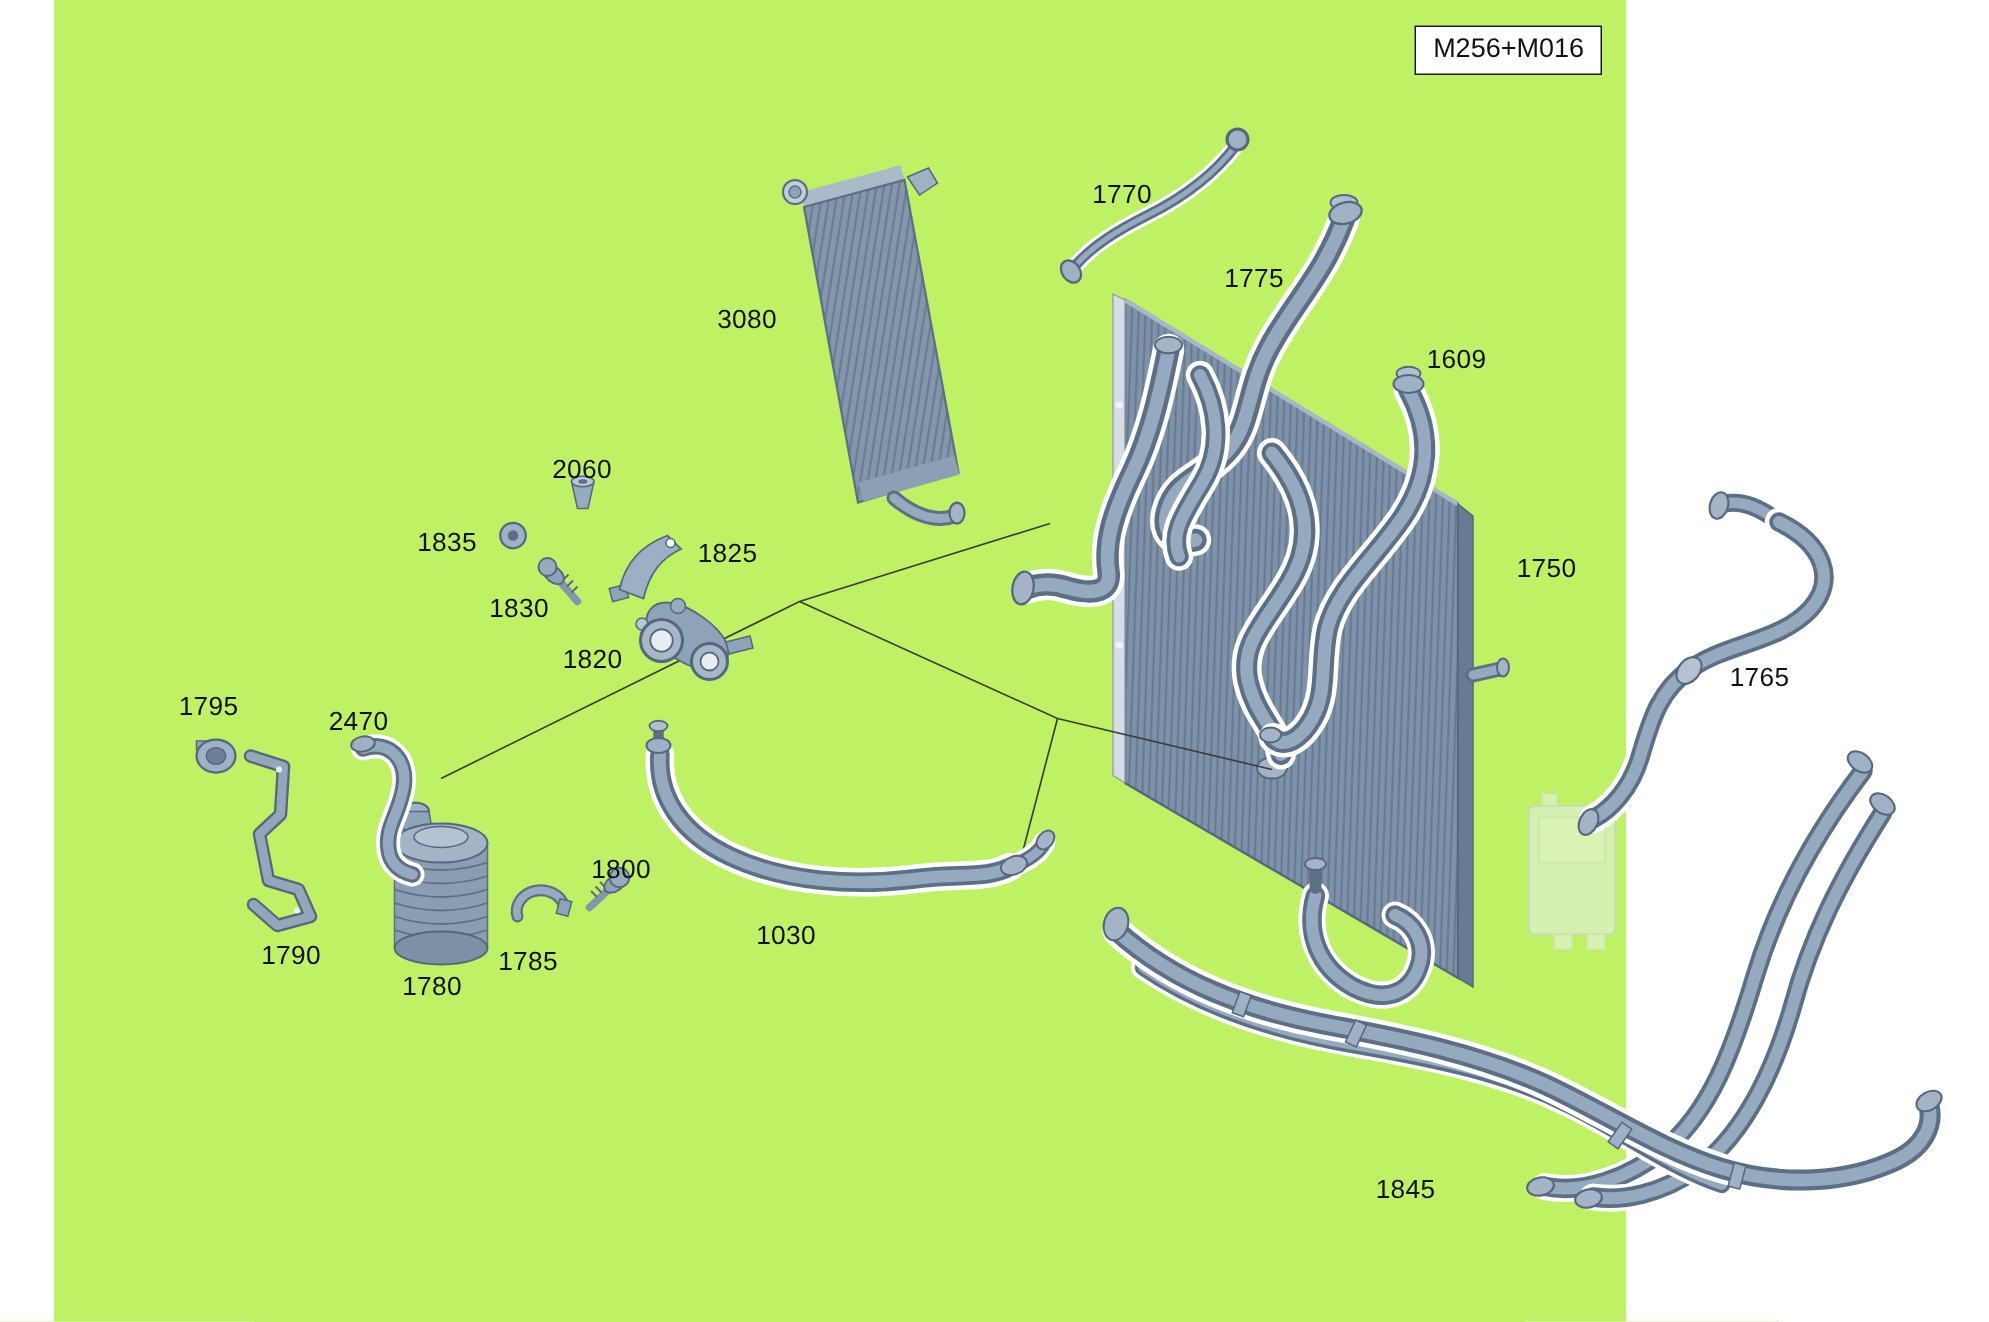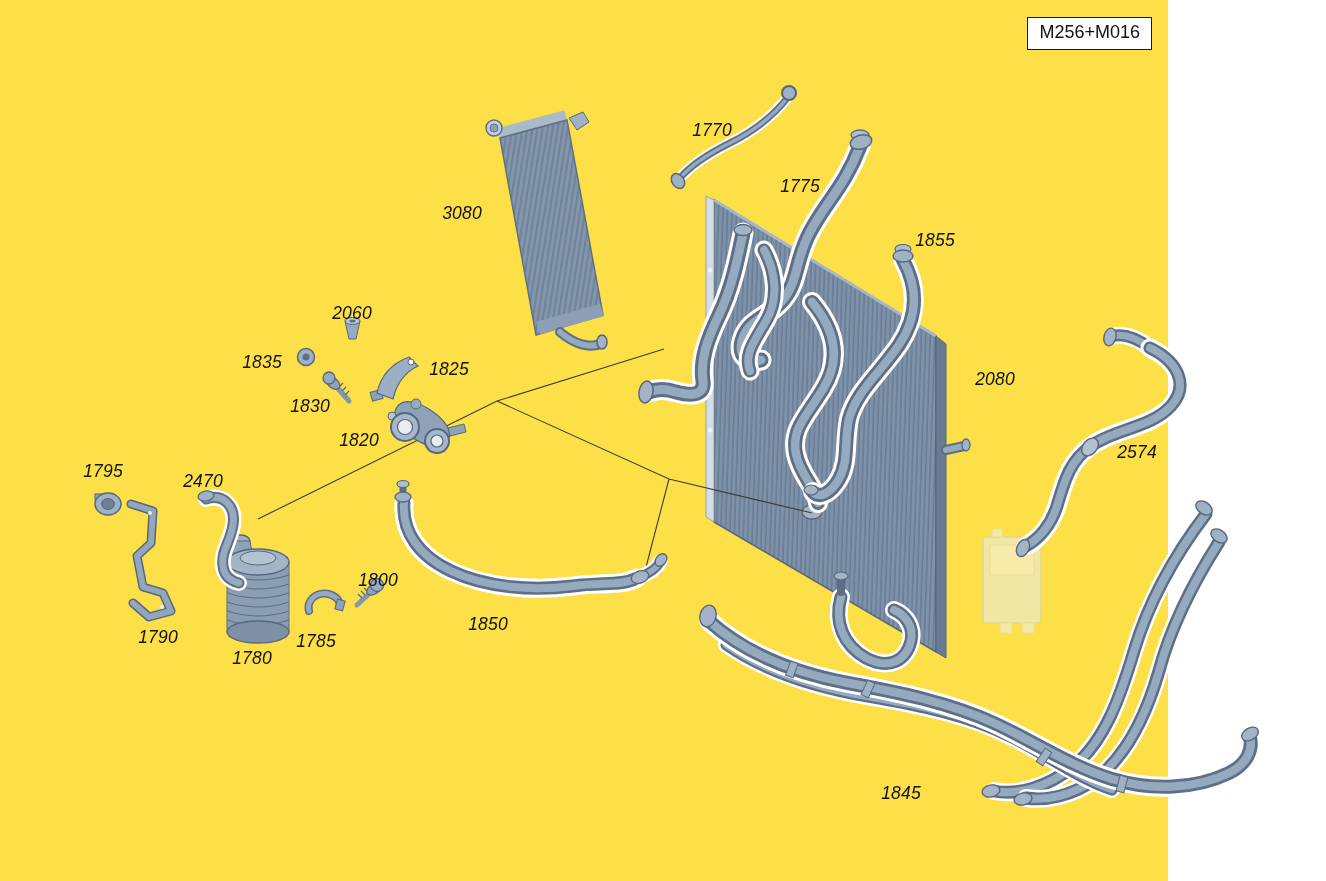--- a/index.html
+++ b/index.html
@@ -1,25 +1,25 @@
 <!DOCTYPE html>
 <html><head>
 <meta charset="utf-8">
 <style>
   html,body{margin:0;padding:0;}
   body{
     width:1326px;height:881px;overflow:hidden;background:#ffffff;
     font-family:"Liberation Sans",sans-serif;
   }
-  .stage{position:relative;width:1168px;height:881px;background:#fde047;}
+  .stage{position:relative;width:1048px;height:881px;background:#bef264;margin-left:36px;}
   .stage svg{position:absolute;left:0;top:0;}
   .callout{
     position:absolute;transform:translate(-50%,-50%);
     font-size:17.5px;color:#111;letter-spacing:.2px;white-space:nowrap;
-    cursor:pointer;user-select:none;font-style:italic;
+    cursor:pointer;user-select:none;
   }
   .code-box{
     position:absolute;top:17px;right:16px;
     border:1.7px solid #1a1a1a;padding:4px 11px 6px;
     font-size:18px;color:#111;background:#fff;
   }
   
   .cas{fill:none;stroke:#ffffff;stroke-linecap:round;stroke-linejoin:round;}
   .tub{fill:none;stroke:#5d6f87;stroke-linecap:round;stroke-linejoin:round;}
   .mid{fill:none;stroke:#95a9bf;stroke-linecap:round;stroke-linejoin:round;}
@@ -279,30 +279,30 @@
   </g>
 </svg>
 
 <div class="code-box">
   <span>M256+M016</span>
 </div>
 
 <div class="callout" style="left:712px;top:130px">1770</div>
 <div class="callout" style="left:800px;top:186px">1775</div>
 <div class="callout" style="left:462px;top:213px">3080</div>
-<div class="callout" style="left:935px;top:240px">1855</div>
+<div class="callout" style="left:935px;top:240px">1609</div>
 <div class="callout" style="left:352px;top:313px">2060</div>
 <div class="callout" style="left:262px;top:362px">1835</div>
 <div class="callout" style="left:449px;top:369px">1825</div>
-<div class="callout" style="left:995px;top:379px">2080</div>
+<div class="callout" style="left:995px;top:379px">1750</div>
 <div class="callout" style="left:310px;top:406px">1830</div>
 <div class="callout" style="left:359px;top:440px">1820</div>
-<div class="callout" style="left:1137px;top:452px">2574</div>
+<div class="callout" style="left:1137px;top:452px">1765</div>
 <div class="callout" style="left:103px;top:471px">1795</div>
 <div class="callout" style="left:203px;top:481px">2470</div>
 <div class="callout" style="left:378px;top:580px">1800</div>
-<div class="callout" style="left:488px;top:624px">1850</div>
+<div class="callout" style="left:488px;top:624px">1030</div>
 <div class="callout" style="left:158px;top:637px">1790</div>
 <div class="callout" style="left:316px;top:641px">1785</div>
 <div class="callout" style="left:252px;top:658px">1780</div>
 <div class="callout" style="left:901px;top:793px">1845</div>
 
 </div>
 
 </body></html>

